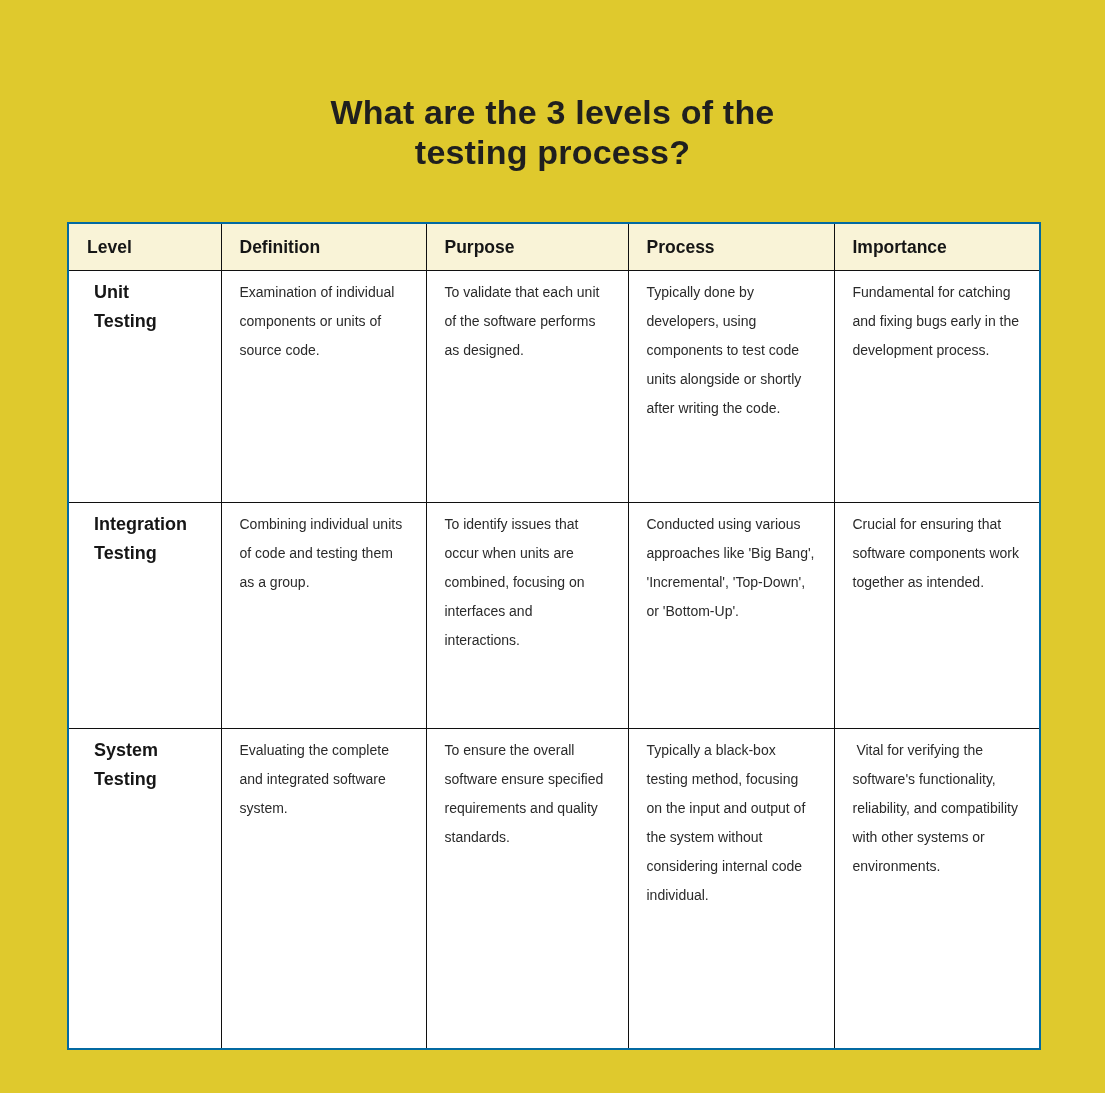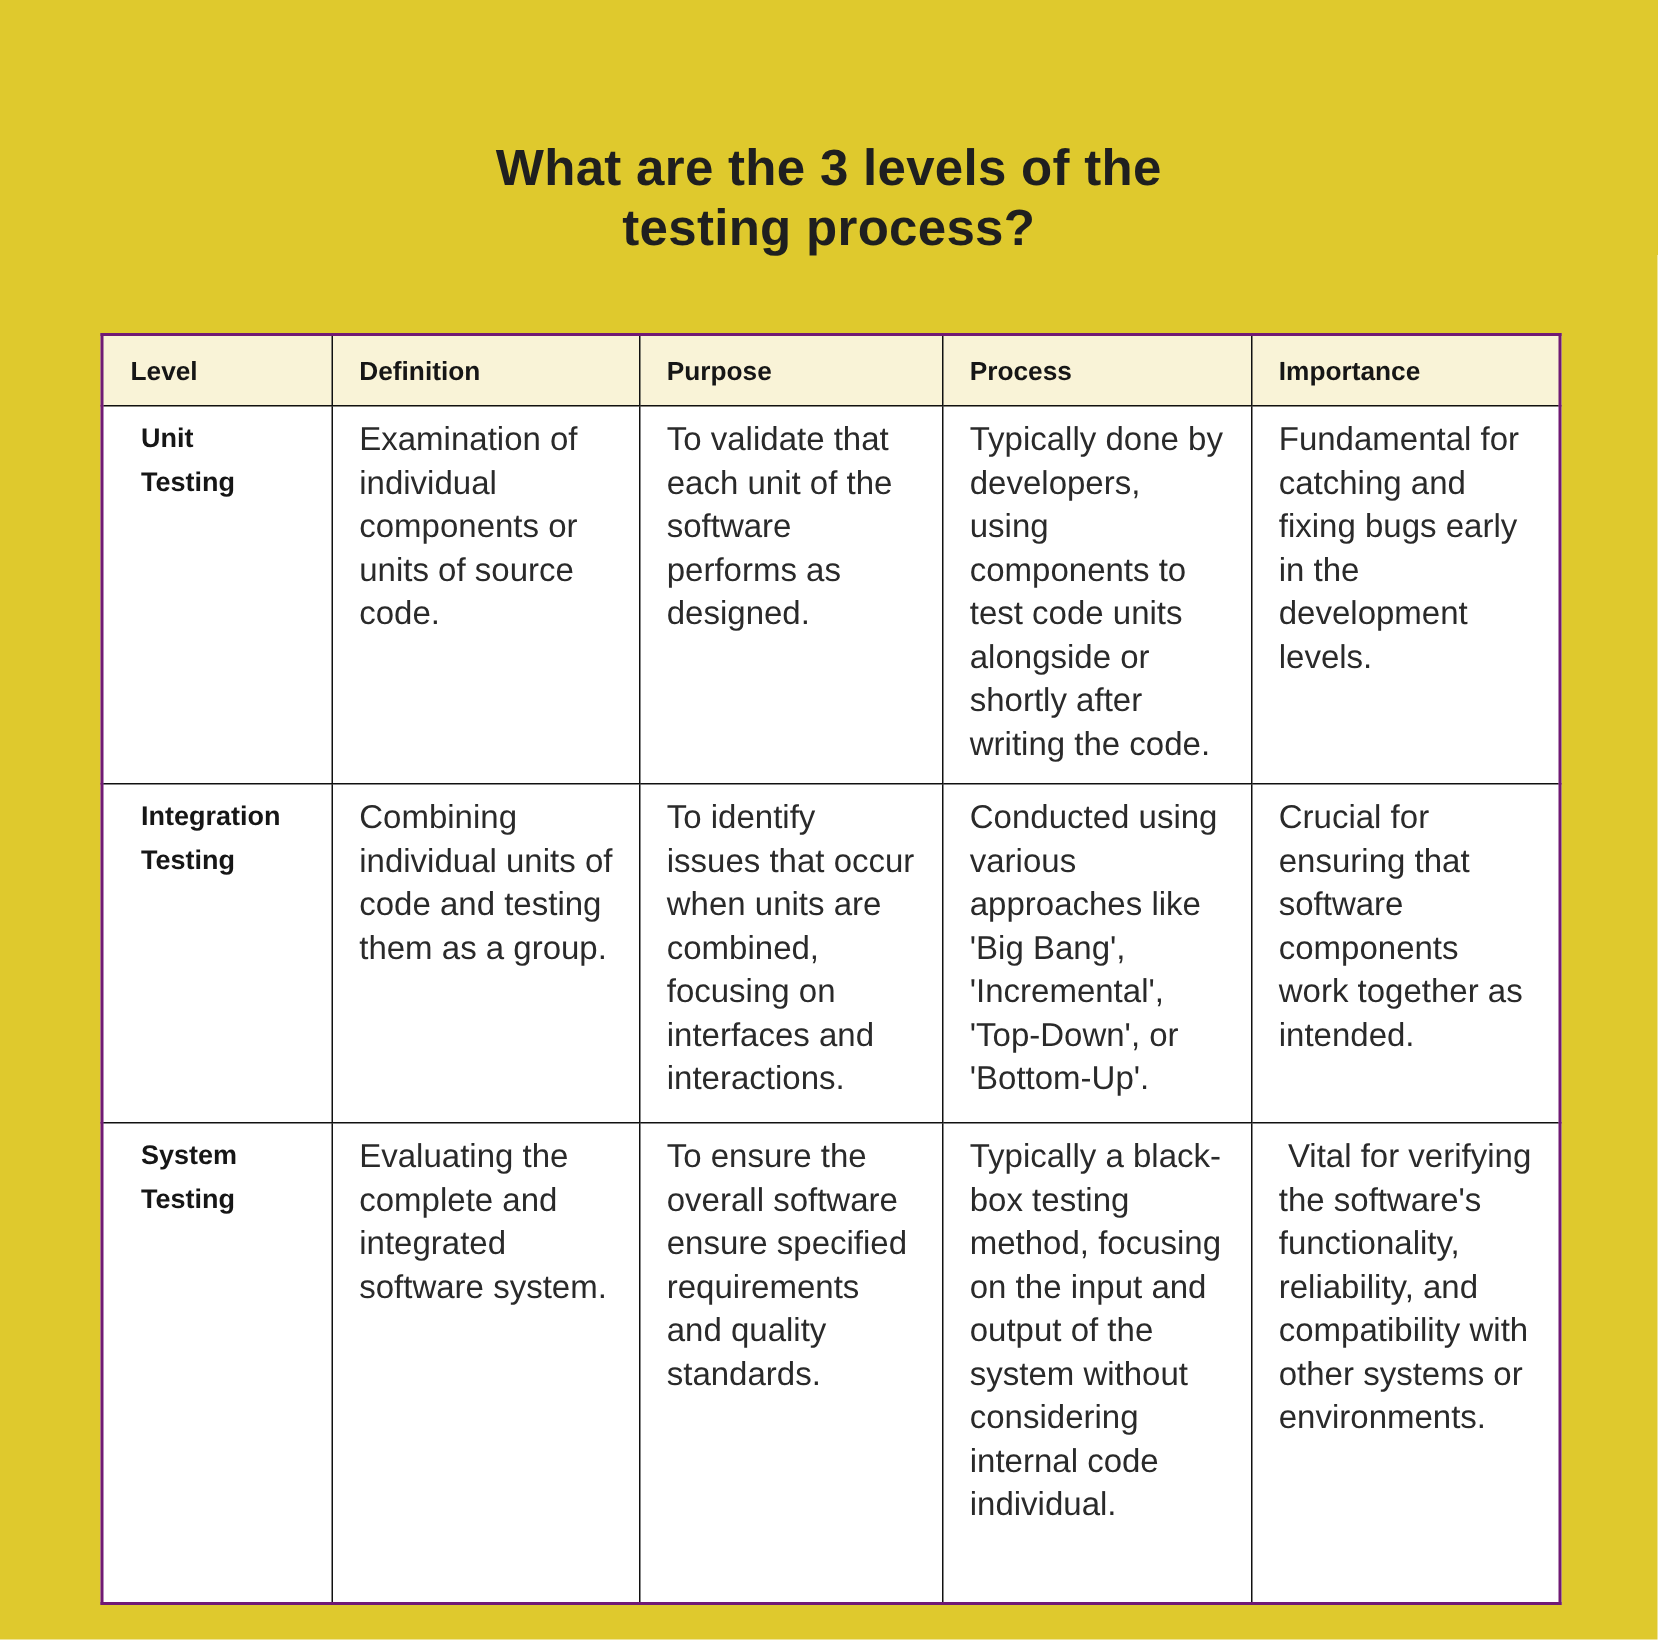--- a/index.html
+++ b/index.html
@@ -25,21 +25,21 @@
     letter-spacing: 0.2px;
   }
   table.levels {
     position: absolute;
     left: 67px;
     top: 222px;
     width: 972px;
     border-collapse: collapse;
     table-layout: fixed;
     background: #ffffff;
-    border: 2px solid #701a75;
+    border: 2px solid #0369a1;
   }
   col.c-level      { width: 153px; }
   col.c-definition { width: 205px; }
   col.c-purpose    { width: 202px; }
   col.c-process    { width: 206px; }
   col.c-importance { width: 206px; }
   th, td {
     border: 1px solid #101010;
     text-align: left;
     color: #2a2a2a;
@@ -49,21 +49,21 @@
     height: 46px;
     vertical-align: middle;
     padding: 0 18px;
     font-size: 17.5px;
     font-weight: 700;
     color: #161616;
   }
   td {
     vertical-align: top;
     padding: 7px 17px 12px 18px;
-    font-size: 22px;
+    font-size: 14px;
     line-height: 29px;
     white-space: pre-line;
   }
   td.level {
     font-weight: 700;
     font-size: 18px;
     color: #161616;
     padding-left: 25px;
   }
   tr.row-1 { height: 232px; }
@@ -92,21 +92,21 @@
       <th>Importance</th>
     </tr>
   </thead>
   <tbody>
     <tr class="row-1">
       <td class="level">Unit
 Testing</td>
       <td>Examination of individual components or units of source code.</td>
       <td>To validate that each unit of the software performs as designed.</td>
       <td>Typically done by developers, using components to test code units alongside or shortly after writing the code.</td>
-      <td>Fundamental for catching and fixing bugs early in the development levels.</td>
+      <td>Fundamental for catching and fixing bugs early in the development process.</td>
     </tr>
     <tr class="row-2">
       <td class="level">Integration
 Testing</td>
       <td>Combining individual units of code and testing them as a group.</td>
       <td>To identify issues that occur when units are combined, focusing on interfaces and interactions.</td>
       <td>Conducted using various approaches like 'Big Bang', 'Incremental', 'Top-Down', or 'Bottom-Up'.</td>
       <td>Crucial for ensuring that software components work together as intended.</td>
     </tr>
     <tr class="row-3">

